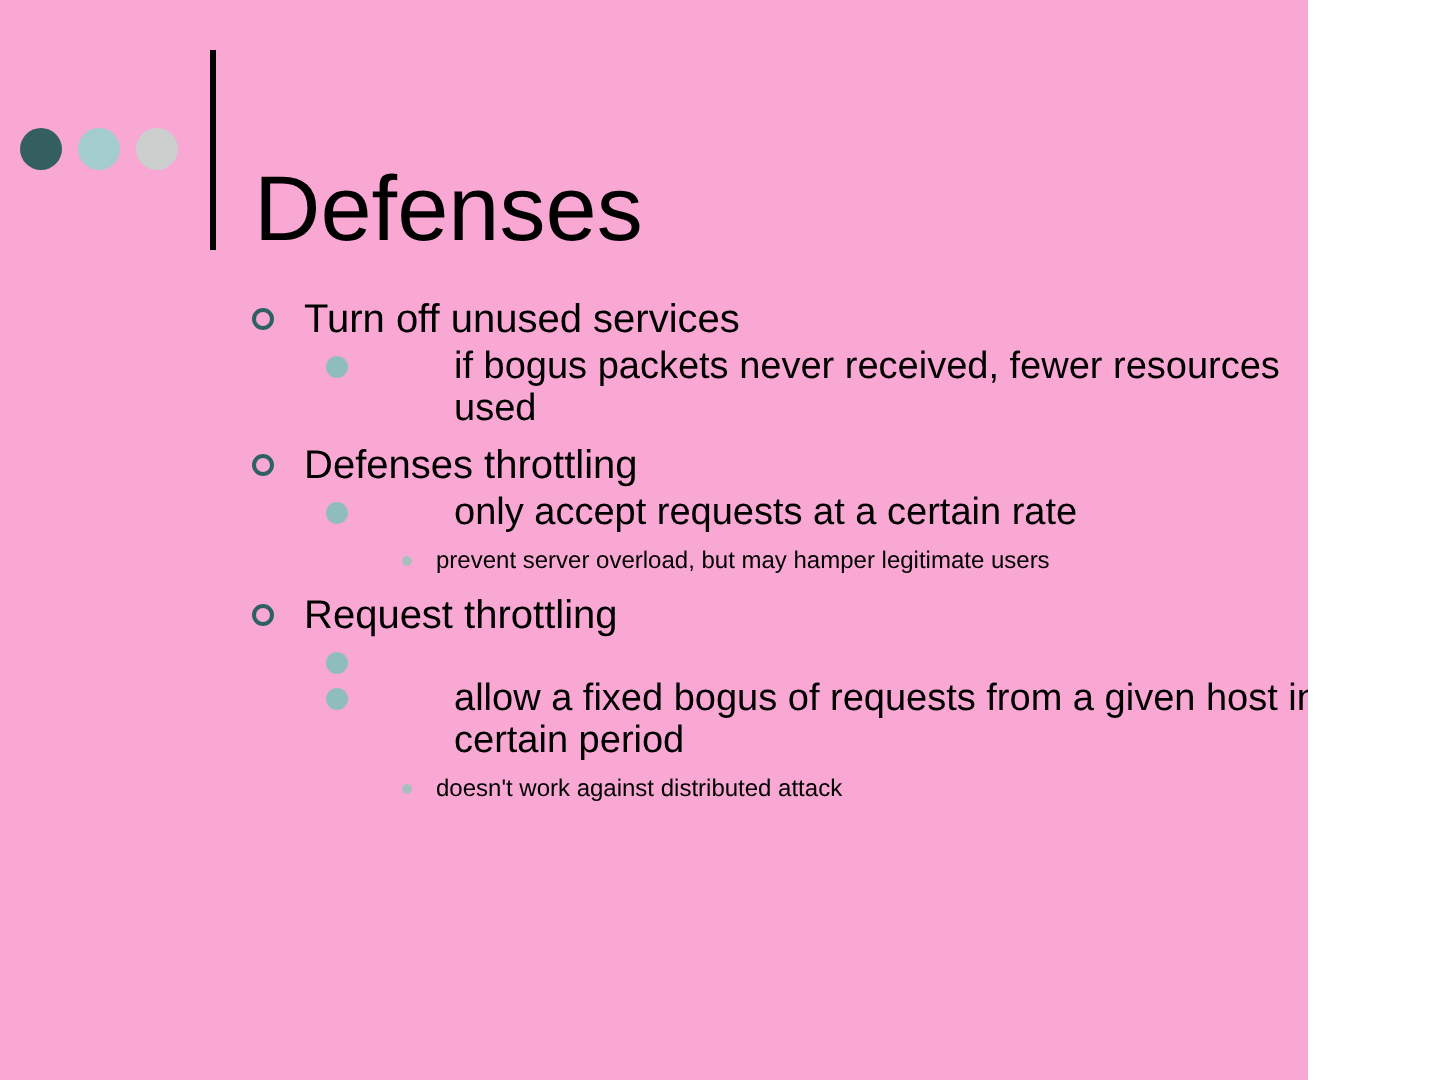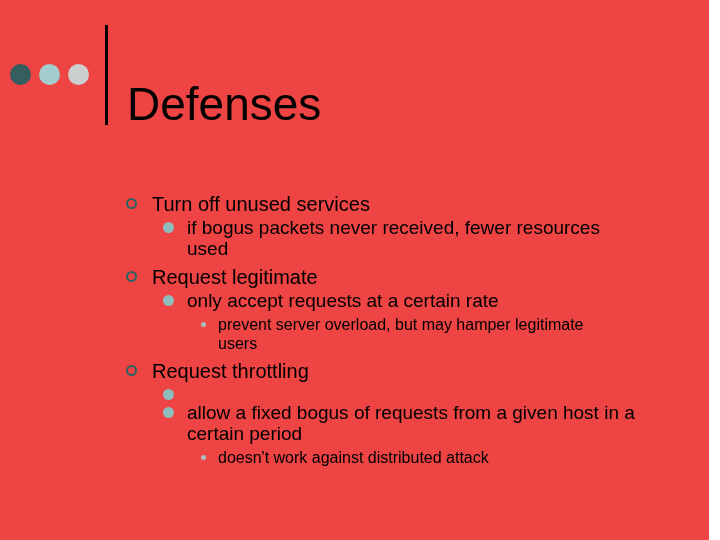--- a/index.html
+++ b/index.html
@@ -2,23 +2,23 @@
 <html><head>
 <meta charset="utf-8">
 <style>
   html, body {
     margin: 0;
     padding: 0;
     background: #ffffff;
   }
   .slide {
     position: relative;
-    width: 709px;
+    width: 654px;
     height: 540px;
-    background: #ef4444;
+    background: #f9a8d4;
     overflow: hidden;
     font-family: "Liberation Sans", sans-serif;
     color: #000000;
   }
   
   .deco-circles {
     position: absolute;
     left: 10px;
     top: 64px;
     display: flex;
@@ -49,21 +49,20 @@
     font-weight: 400;
     color: #000000;
     white-space: nowrap;
   }
   
   .body {
     position: absolute;
     left: 126px;
     top: 149px;
     width: 560px;
-    margin-top: 44px;
   }
   .item {
     display: flex;
     align-items: flex-start;
   }
   .item .txt {
     display: inline-block;
   }
   
   .item.l1 {
@@ -82,36 +81,37 @@
     border: 2px solid #2E6163;
     border-radius: 50%;
     margin-top: 5px;
   }
   
   .item.l2 {
     margin-left: 37px;
     margin-top: 2px;
     font-size: 19px;
     line-height: 21px;
+    gap: 40px;
   }
   .item.l2 .bulcol { flex: 0 0 24px; }
   .item.l2 .txt { max-width: 455px; }
   .item.l2 .bul {
     display: block;
     width: 11px;
     height: 11px;
     background: #8FBCBC;
     border-radius: 50%;
     margin-top: 5px;
   }
   
   .item.l3 {
     margin-left: 75px;
     margin-top: 4px;
-    font-size: 16px;
+    font-size: 12px;
     line-height: 19px;
   }
   .item.l3 .bulcol { flex: 0 0 17px; }
   .item.l3 .txt { max-width: 395px; }
   .item.l3 .bul {
     display: block;
     width: 5px;
     height: 5px;
     background: #A9BEBE;
     border-radius: 50%;
@@ -143,21 +143,21 @@
       <div class="item l2">
         <span class="bulcol">
           <span class="bul"></span>
         </span>
         <span class="txt">if bogus packets never received, fewer resources used</span>
       </div>
       <div class="item l1">
         <span class="bulcol">
           <span class="bul"></span>
         </span>
-        <span class="txt">Request legitimate</span>
+        <span class="txt">Defenses throttling</span>
       </div>
       <div class="item l2">
         <span class="bulcol">
           <span class="bul"></span>
         </span>
         <span class="txt">only accept requests at a certain rate</span>
       </div>
       <div class="item l3">
         <span class="bulcol">
           <span class="bul"></span>

